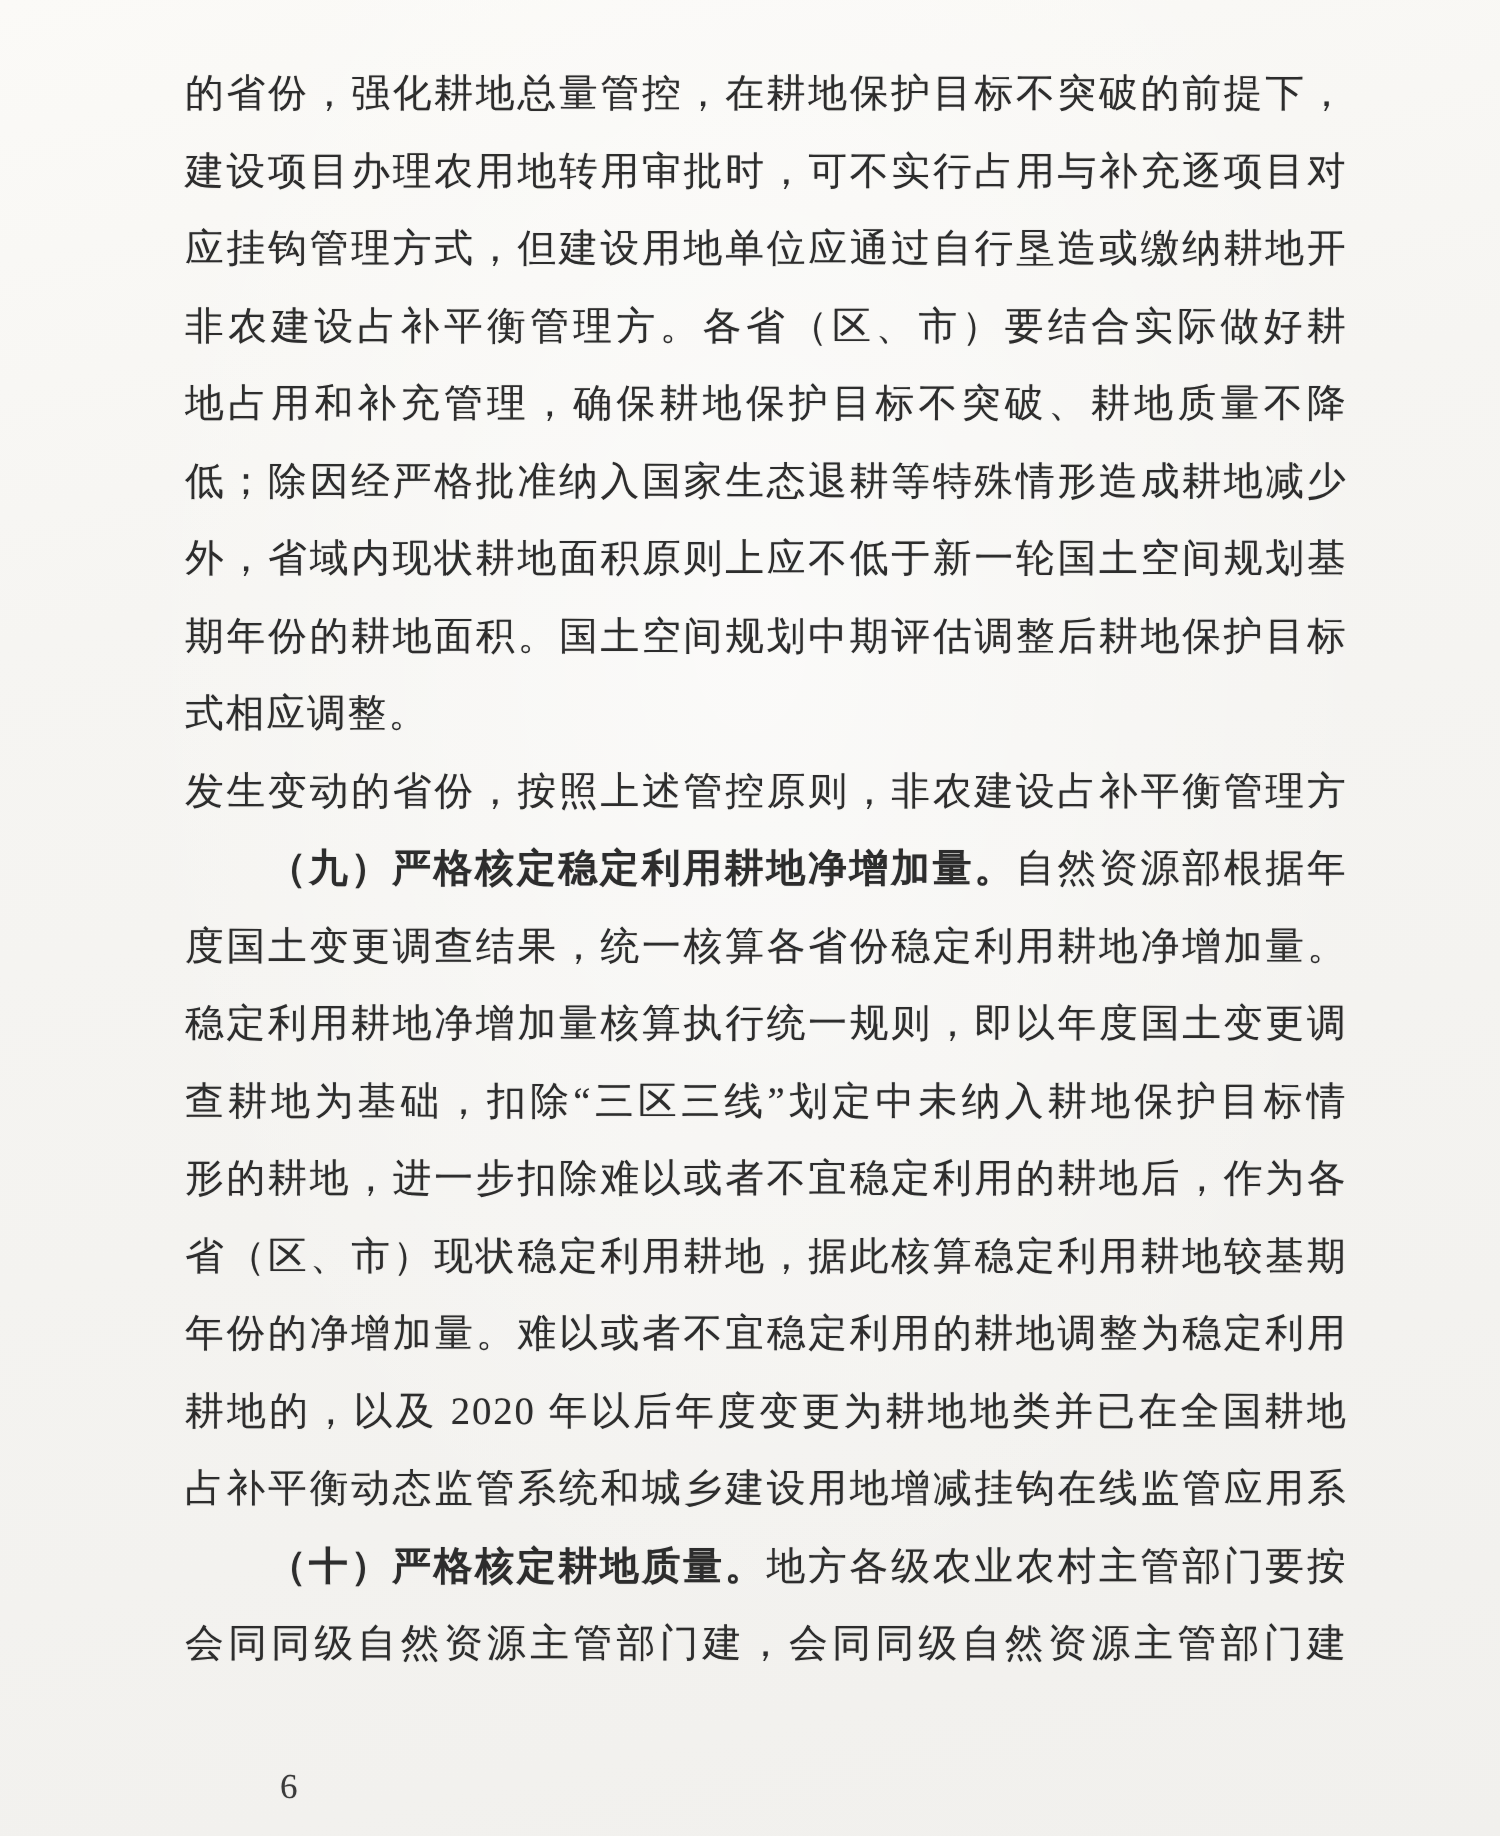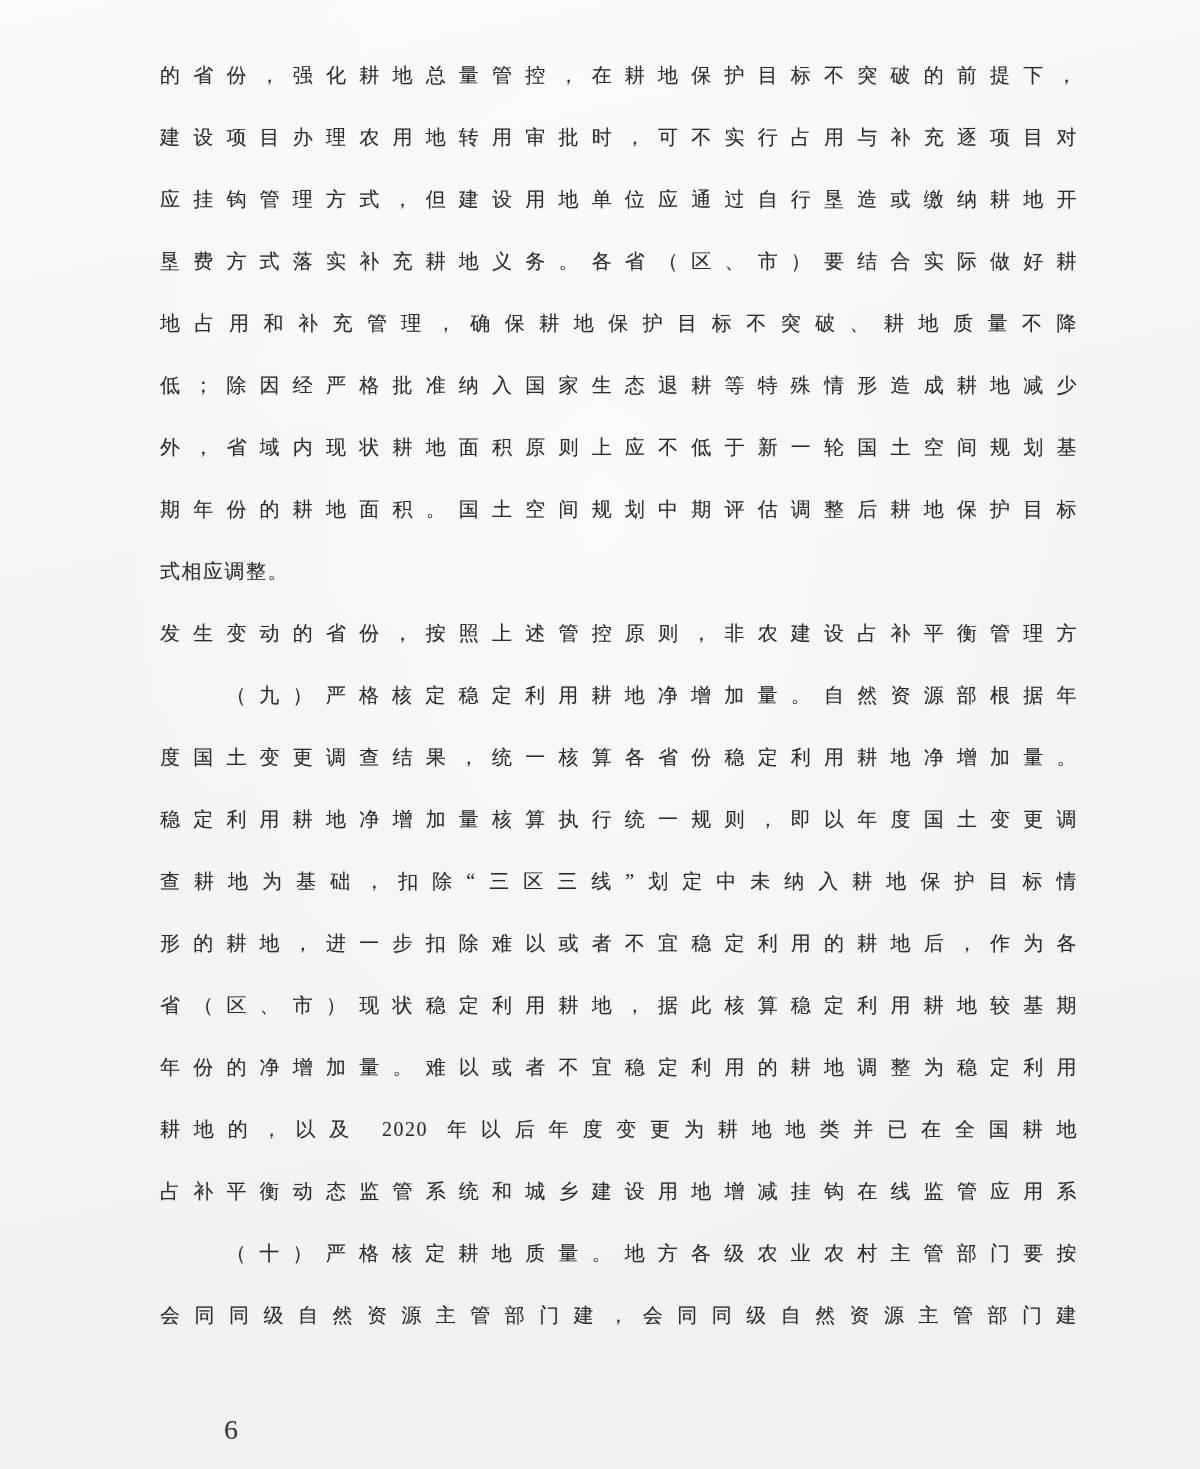--- a/index.html
+++ b/index.html
@@ -24,58 +24,57 @@
   }
   .doc {
     position: absolute;
     left: 148px;
     top: 44px;
     width: 930px;
   }
   .line {
     height: 62px;
     line-height: 62px;
-    font-size: 20px;
+    font-size: 31px;
     letter-spacing: 1.5px;
     white-space: nowrap;
     text-align: left;
     text-shadow: 0 0 1px rgba(45,45,45,0.3);
-    margin-left: 12px;
   }
   .line.justify {
     text-align: justify;
     text-align-last: justify;
     -moz-text-align-last: justify;
   }
   .line.indent {
     padding-left: 66px;
   }
   .line .bold {
-    font-weight: 400;
+    font-weight: 700;
   }
   .page-number {
     position: absolute;
     left: 224px;
     top: 1408px;
     height: 44px;
     line-height: 44px;
     font-size: 28px;
     color: #3a3a3a;
     text-shadow: 0 0 1px rgba(45,45,45,0.3);
   }
 </style>
 </head>
 <body>
 
 <div class="page">
   <div class="doc">
       <div class="line justify"><span>的省份，强化耕地总量管控，在耕地保护目标不突破的前提下，</span></div>
       <div class="line justify"><span>建设项目办理农用地转用审批时，可不实行占用与补充逐项目对</span></div>
       <div class="line justify"><span>应挂钩管理方式，但建设用地单位应通过自行垦造或缴纳耕地开</span></div>
-      <div class="line justify"><span>垦费方式落实补充耕地义务。各省（区、市）要结合实际做好耕</span></div>
+      <div class="line justify"><span>非农建设占补平衡管理方。各省（区、市）要结合实际做好耕</span></div>
       <div class="line justify"><span>地占用和补充管理，确保耕地保护目标不突破、耕地质量不降</span></div>
       <div class="line justify"><span>低；除因经严格批准纳入国家生态退耕等特殊情形造成耕地减少</span></div>
       <div class="line justify"><span>外，省域内现状耕地面积原则上应不低于新一轮国土空间规划基</span></div>
       <div class="line justify"><span>期年份的耕地面积。国土空间规划中期评估调整后耕地保护目标</span></div>
       <div class="line"><span>式相应调整。</span></div>
       <div class="line justify"><span>发生变动的省份，按照上述管控原则，非农建设占补平衡管理方</span></div>
       <div class="line justify indent"><span class="bold">（九）严格核定稳定利用耕地净增加量。</span><span>自然资源部根据年</span></div>
       <div class="line justify"><span>度国土变更调查结果，统一核算各省份稳定利用耕地净增加量。</span></div>
       <div class="line justify"><span>稳定利用耕地净增加量核算执行统一规则，即以年度国土变更调</span></div>
       <div class="line justify"><span>查耕地为基础，扣除“三区三线”划定中未纳入耕地保护目标情</span></div>

